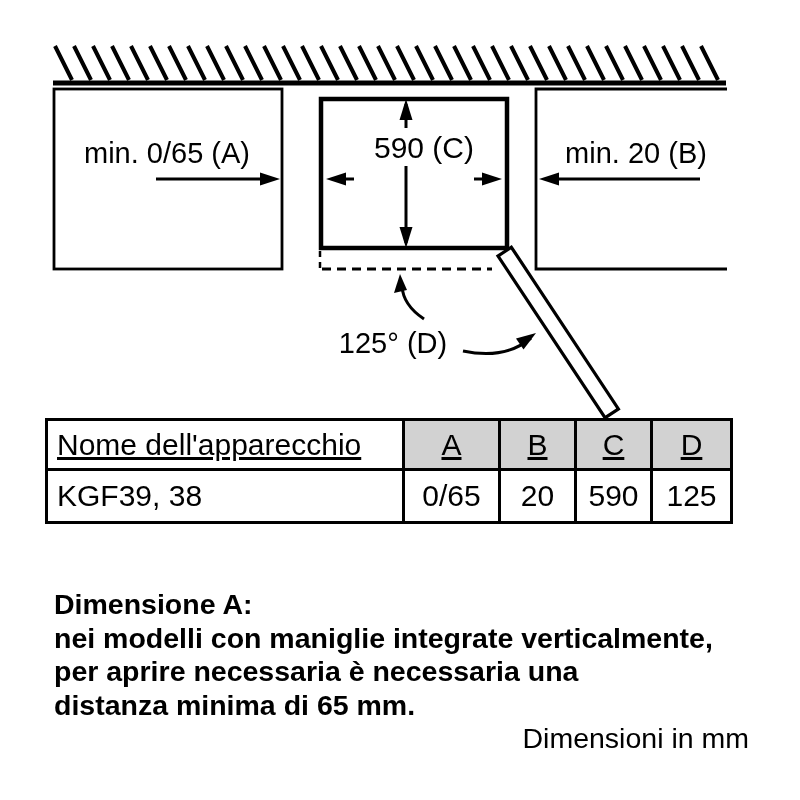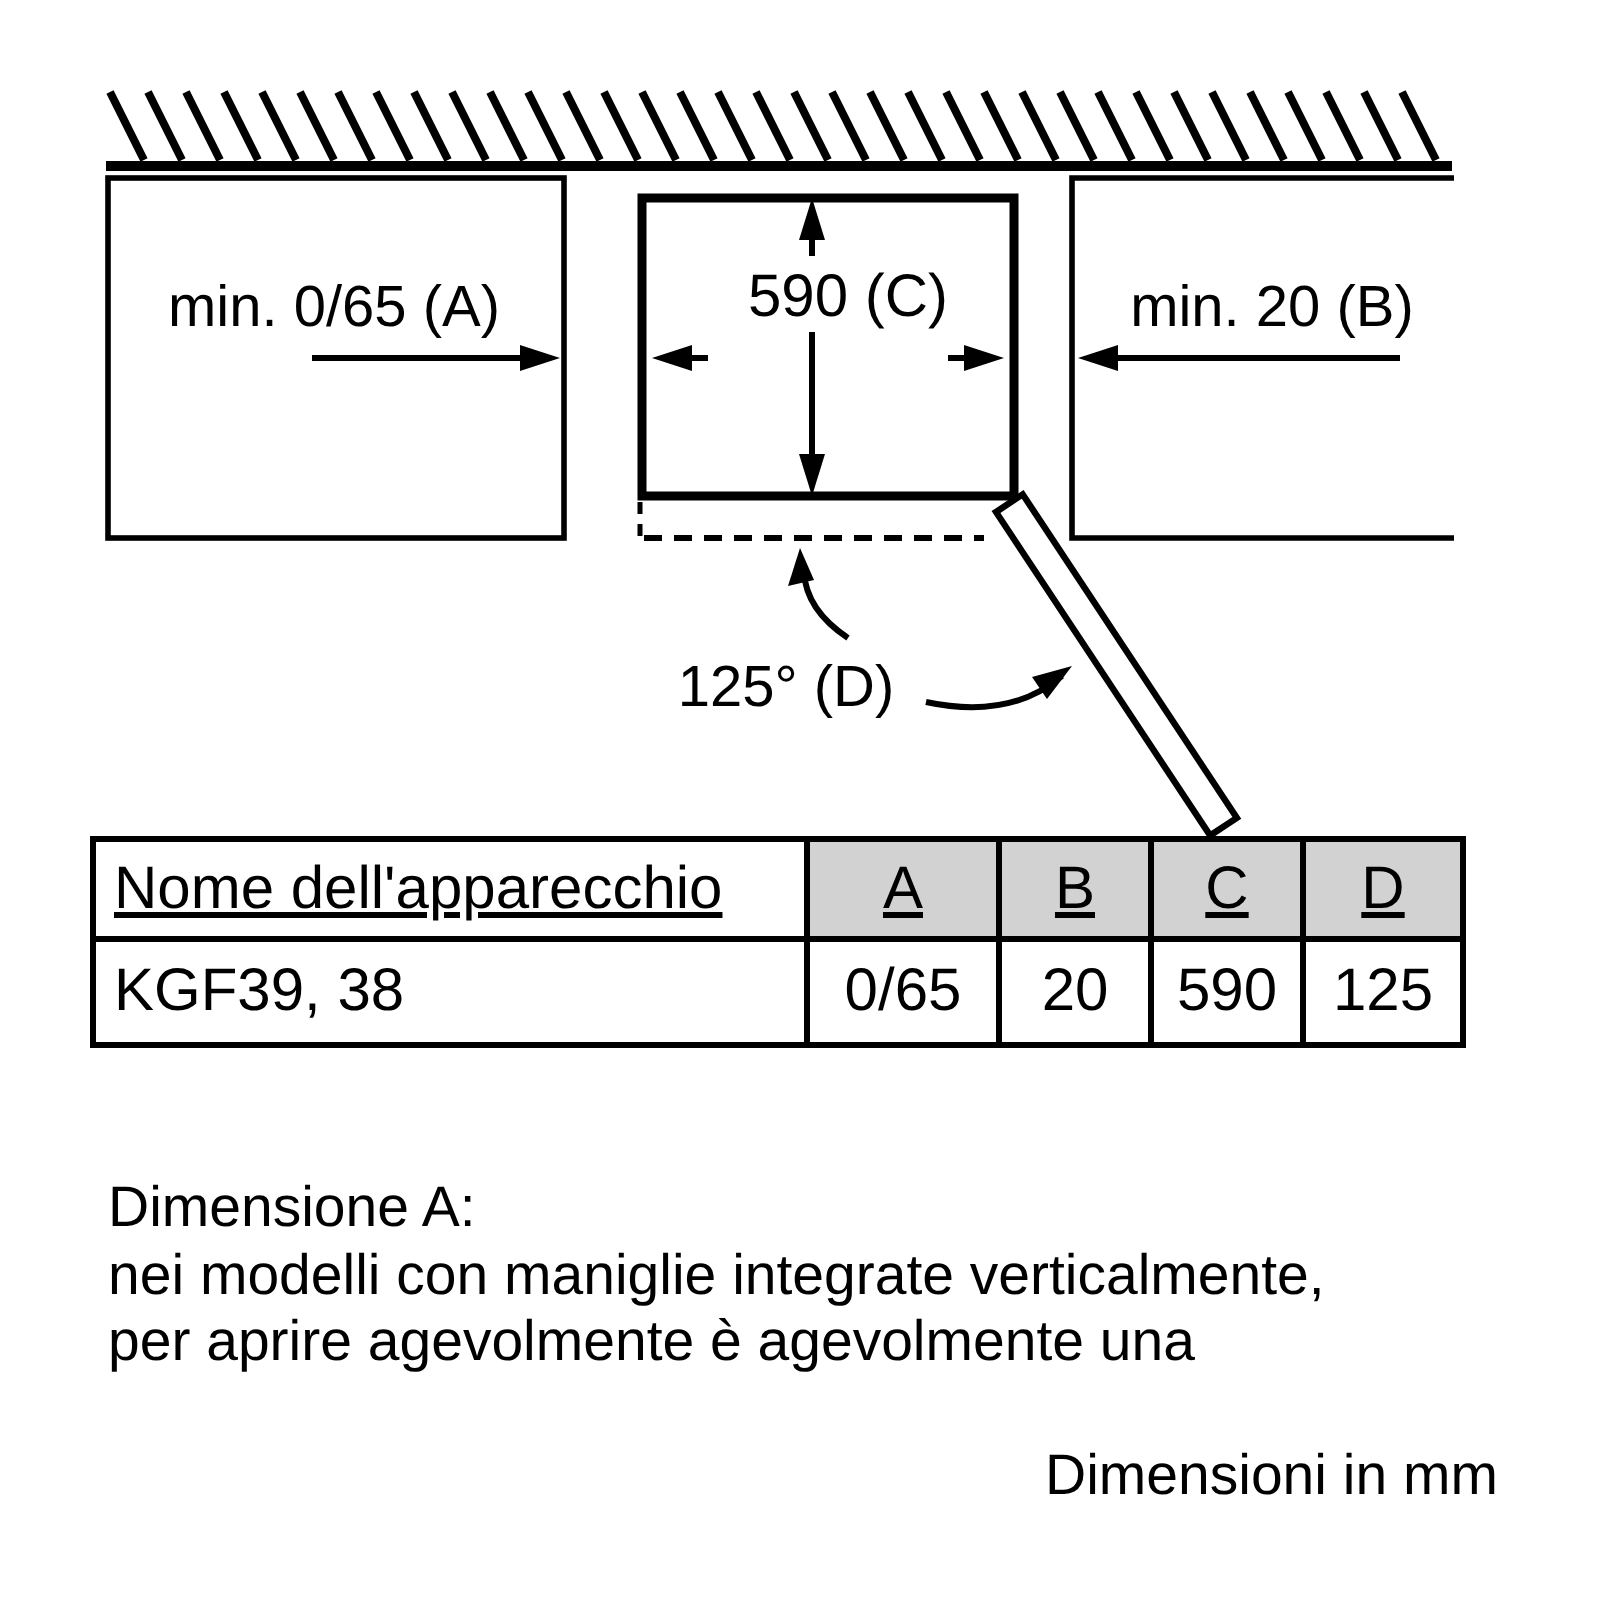--- a/index.html
+++ b/index.html
@@ -19,21 +19,21 @@
     border:3px solid #000;vertical-align:middle;overflow:hidden;white-space:nowrap;
   }
   table.dims td.name{text-align:left;padding:0 4px 0 9px;}
   table.dims td.hdr{background:#d2d2d2;text-align:center;padding:0;}
   table.dims td.val{text-align:center;padding:0;}
   table.dims tr.hrow td{height:47px;text-decoration:underline;}
   table.dims tr.drow td{height:50px;}
 
   .notes{
     position:absolute;left:54px;top:588px;width:710px;
-    font-size:28.5px;line-height:33.5px;white-space:nowrap;
+    font-size:28.5px;line-height:33.5px;white-space:nowrap;font-weight:bold;
   }
   .units{
     position:absolute;right:51px;top:722px;
     font-size:28.5px;white-space:nowrap;text-align:right;
   }
 </style>
 </head>
 <body>
 
 <div class="page">
@@ -106,18 +106,19 @@
         <td class="val">20</td>
         <td class="val">590</td>
         <td class="val">125</td>
       </tr>
     </tbody>
   </table>
 
   <div class="notes">
     <div>Dimensione A:</div>
     <div>nei modelli con maniglie integrate verticalmente,</div>
-    <div>per aprire agevolmente è agevolmente una</div>
+    <div>per aprire necessaria è necessaria una</div>
+    <div>distanza minima di 65 mm.</div>
   </div>
 
   <div class="units">Dimensioni in mm</div>
 
 </div>
 
 </body></html>

